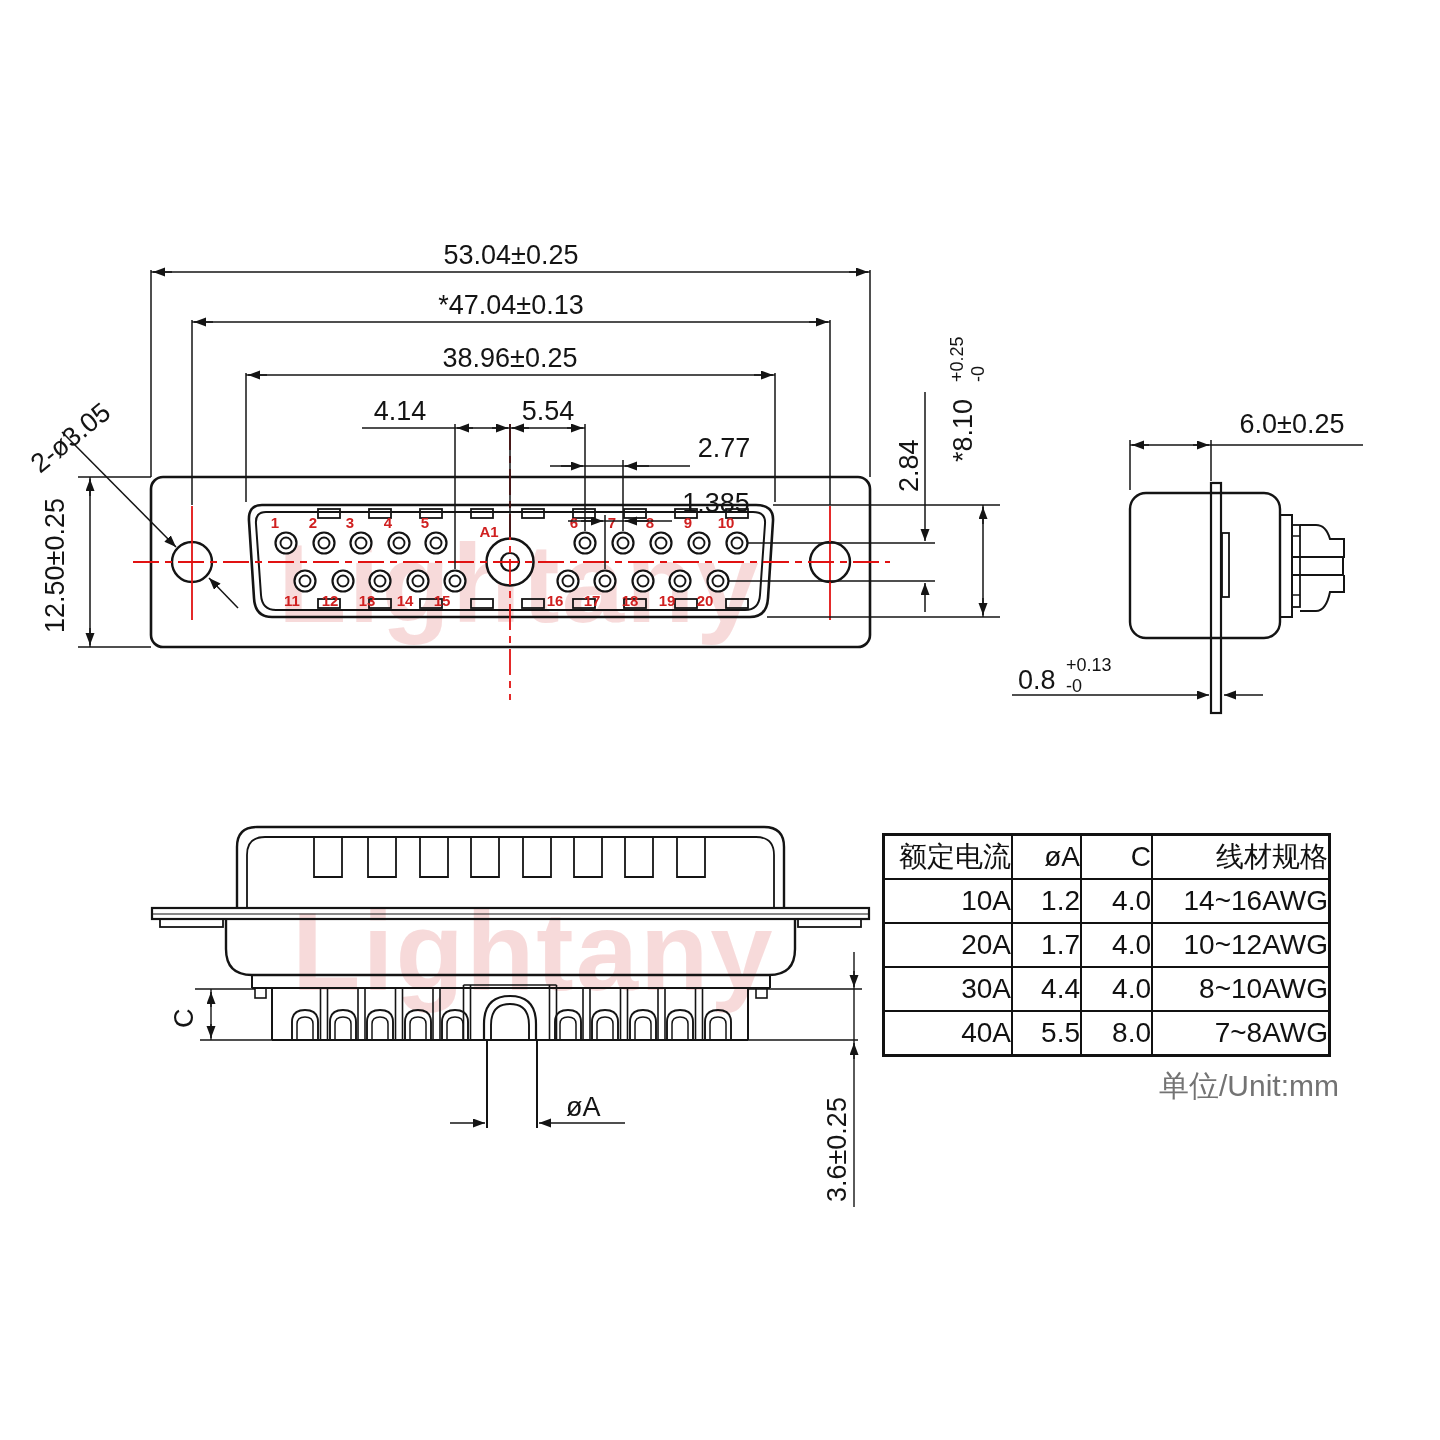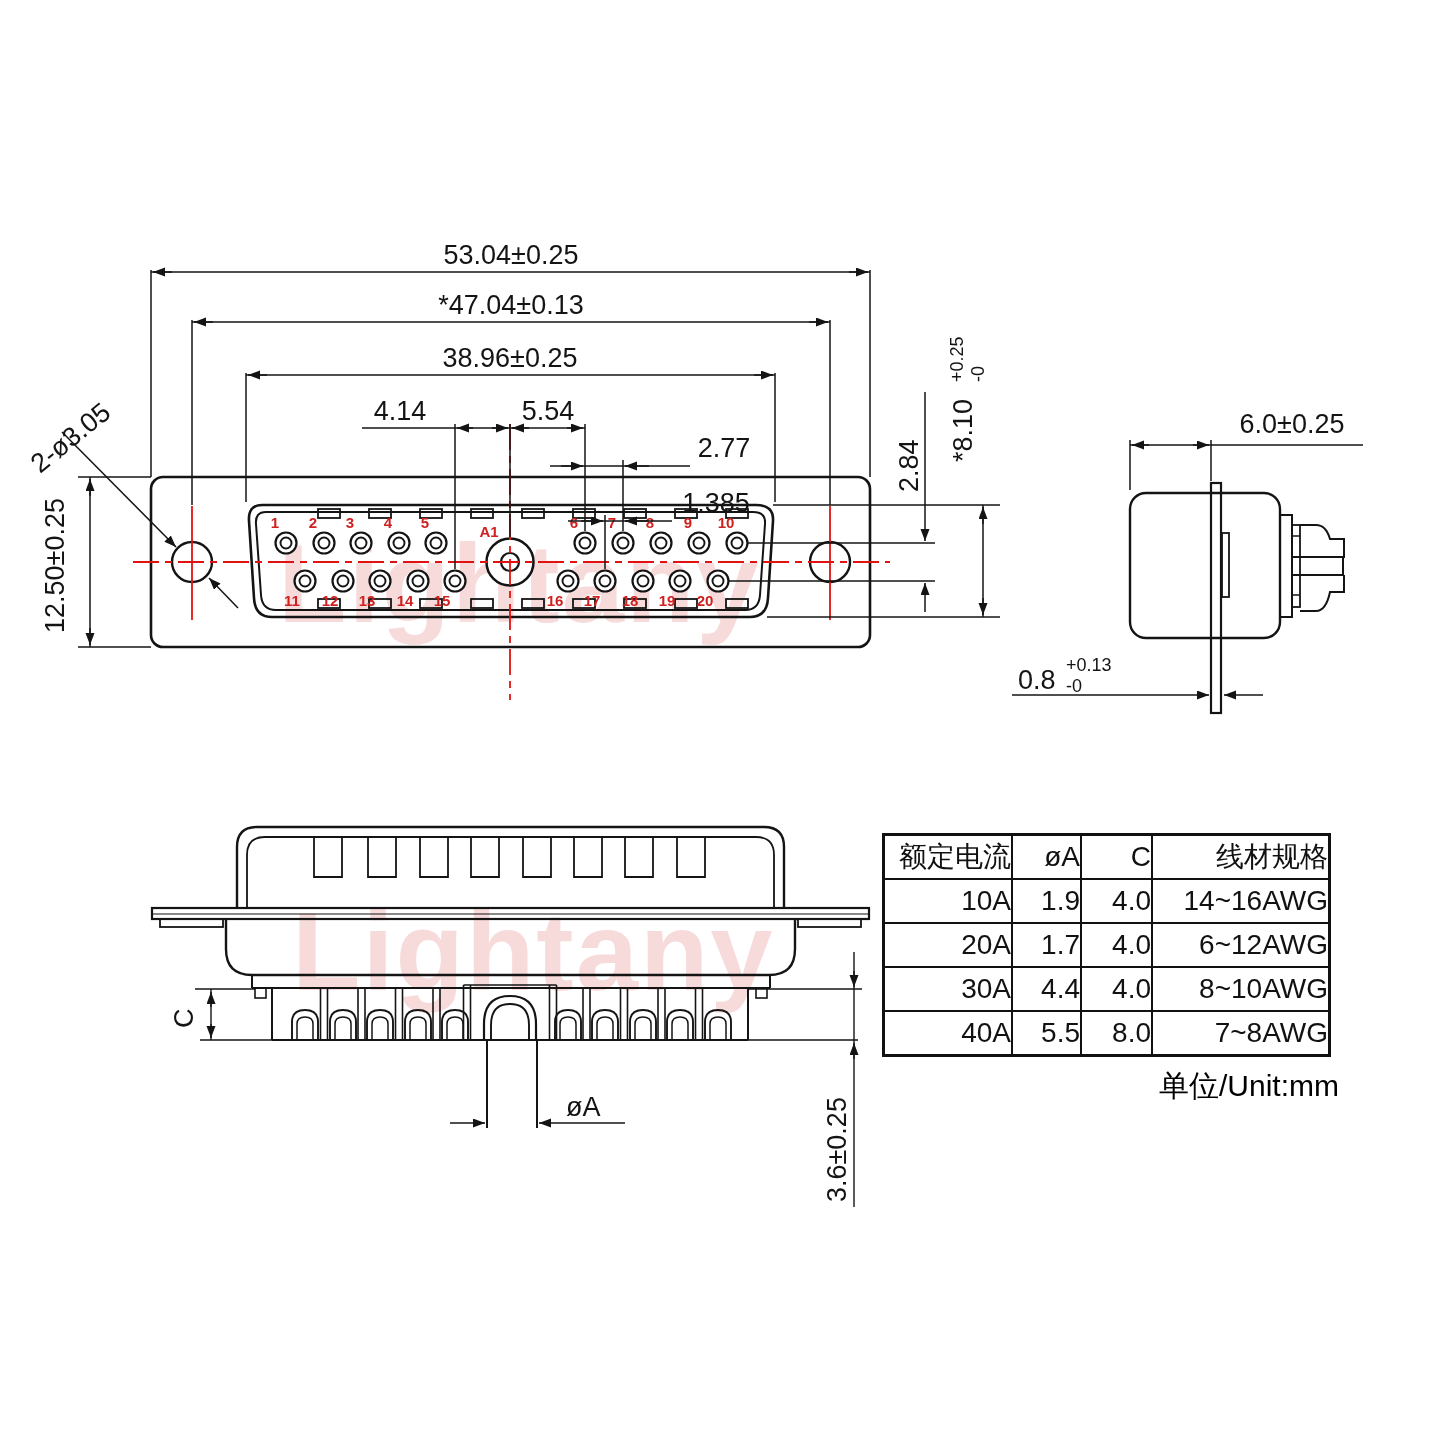--- a/index.html
+++ b/index.html
@@ -11,21 +11,21 @@
   .toltxt{font-size:18px;}
   .pinnum{font-size:15px;fill:#d02020;font-weight:bold;}
   .wm{font-size:112px;font-weight:bold;fill:#f3c5c5;opacity:.62;letter-spacing:2px;}
   
   #spec-table{position:absolute;left:882px;top:833px;border-collapse:collapse;table-layout:fixed;}
   #spec-table td,#spec-table th{border:2.5px solid #111;text-align:right;vertical-align:middle;
       font-size:28px;font-weight:normal;color:#111;padding:0;height:42px;}
   #spec-table{border:3px solid #111;}
   .c0{width:126px;} .c1{width:67px;} .c2{width:69px;} .c3{width:175px;margin-left:32px;}
   #unit-note{position:absolute;left:882px;top:1066px;width:457px;text-align:right;
-      font-size:30px;color:#000000;}
+      font-size:30px;color:#737373;}
 </style>
 </head>
 <body>
 
 <div id="canvas">
 <svg id="drawing" width="1440" height="1440" viewBox="0 0 1440 1440">
   <defs>
     <marker id="ah" markerWidth="13" markerHeight="10" refX="12" refY="4.5" orient="auto" markerUnits="userSpaceOnUse">
       <path d="M0,0 L12,4.5 L0,9 Z" fill="#141414"></path>
     </marker>
@@ -381,29 +381,29 @@
 <table id="spec-table">
   <tbody>
         <tr>
     <th class="c0">额定电流</th>
     <th class="c1">øA</th>
     <th class="c2">C</th>
     <th class="c3">线材规格</th>
   </tr>
   <tr>
     <td>10A</td>
-    <td>1.9</td>
+    <td>1.2</td>
     <td>4.0</td>
     <td>14~16AWG</td>
   </tr>
   <tr>
     <td>20A</td>
     <td>1.7</td>
     <td>4.0</td>
-    <td>6~12AWG</td>
+    <td>10~12AWG</td>
   </tr>
   <tr>
     <td>30A</td>
     <td>4.4</td>
     <td>4.0</td>
     <td>8~10AWG</td>
   </tr>
   <tr>
     <td>40A</td>
     <td>5.5</td>

